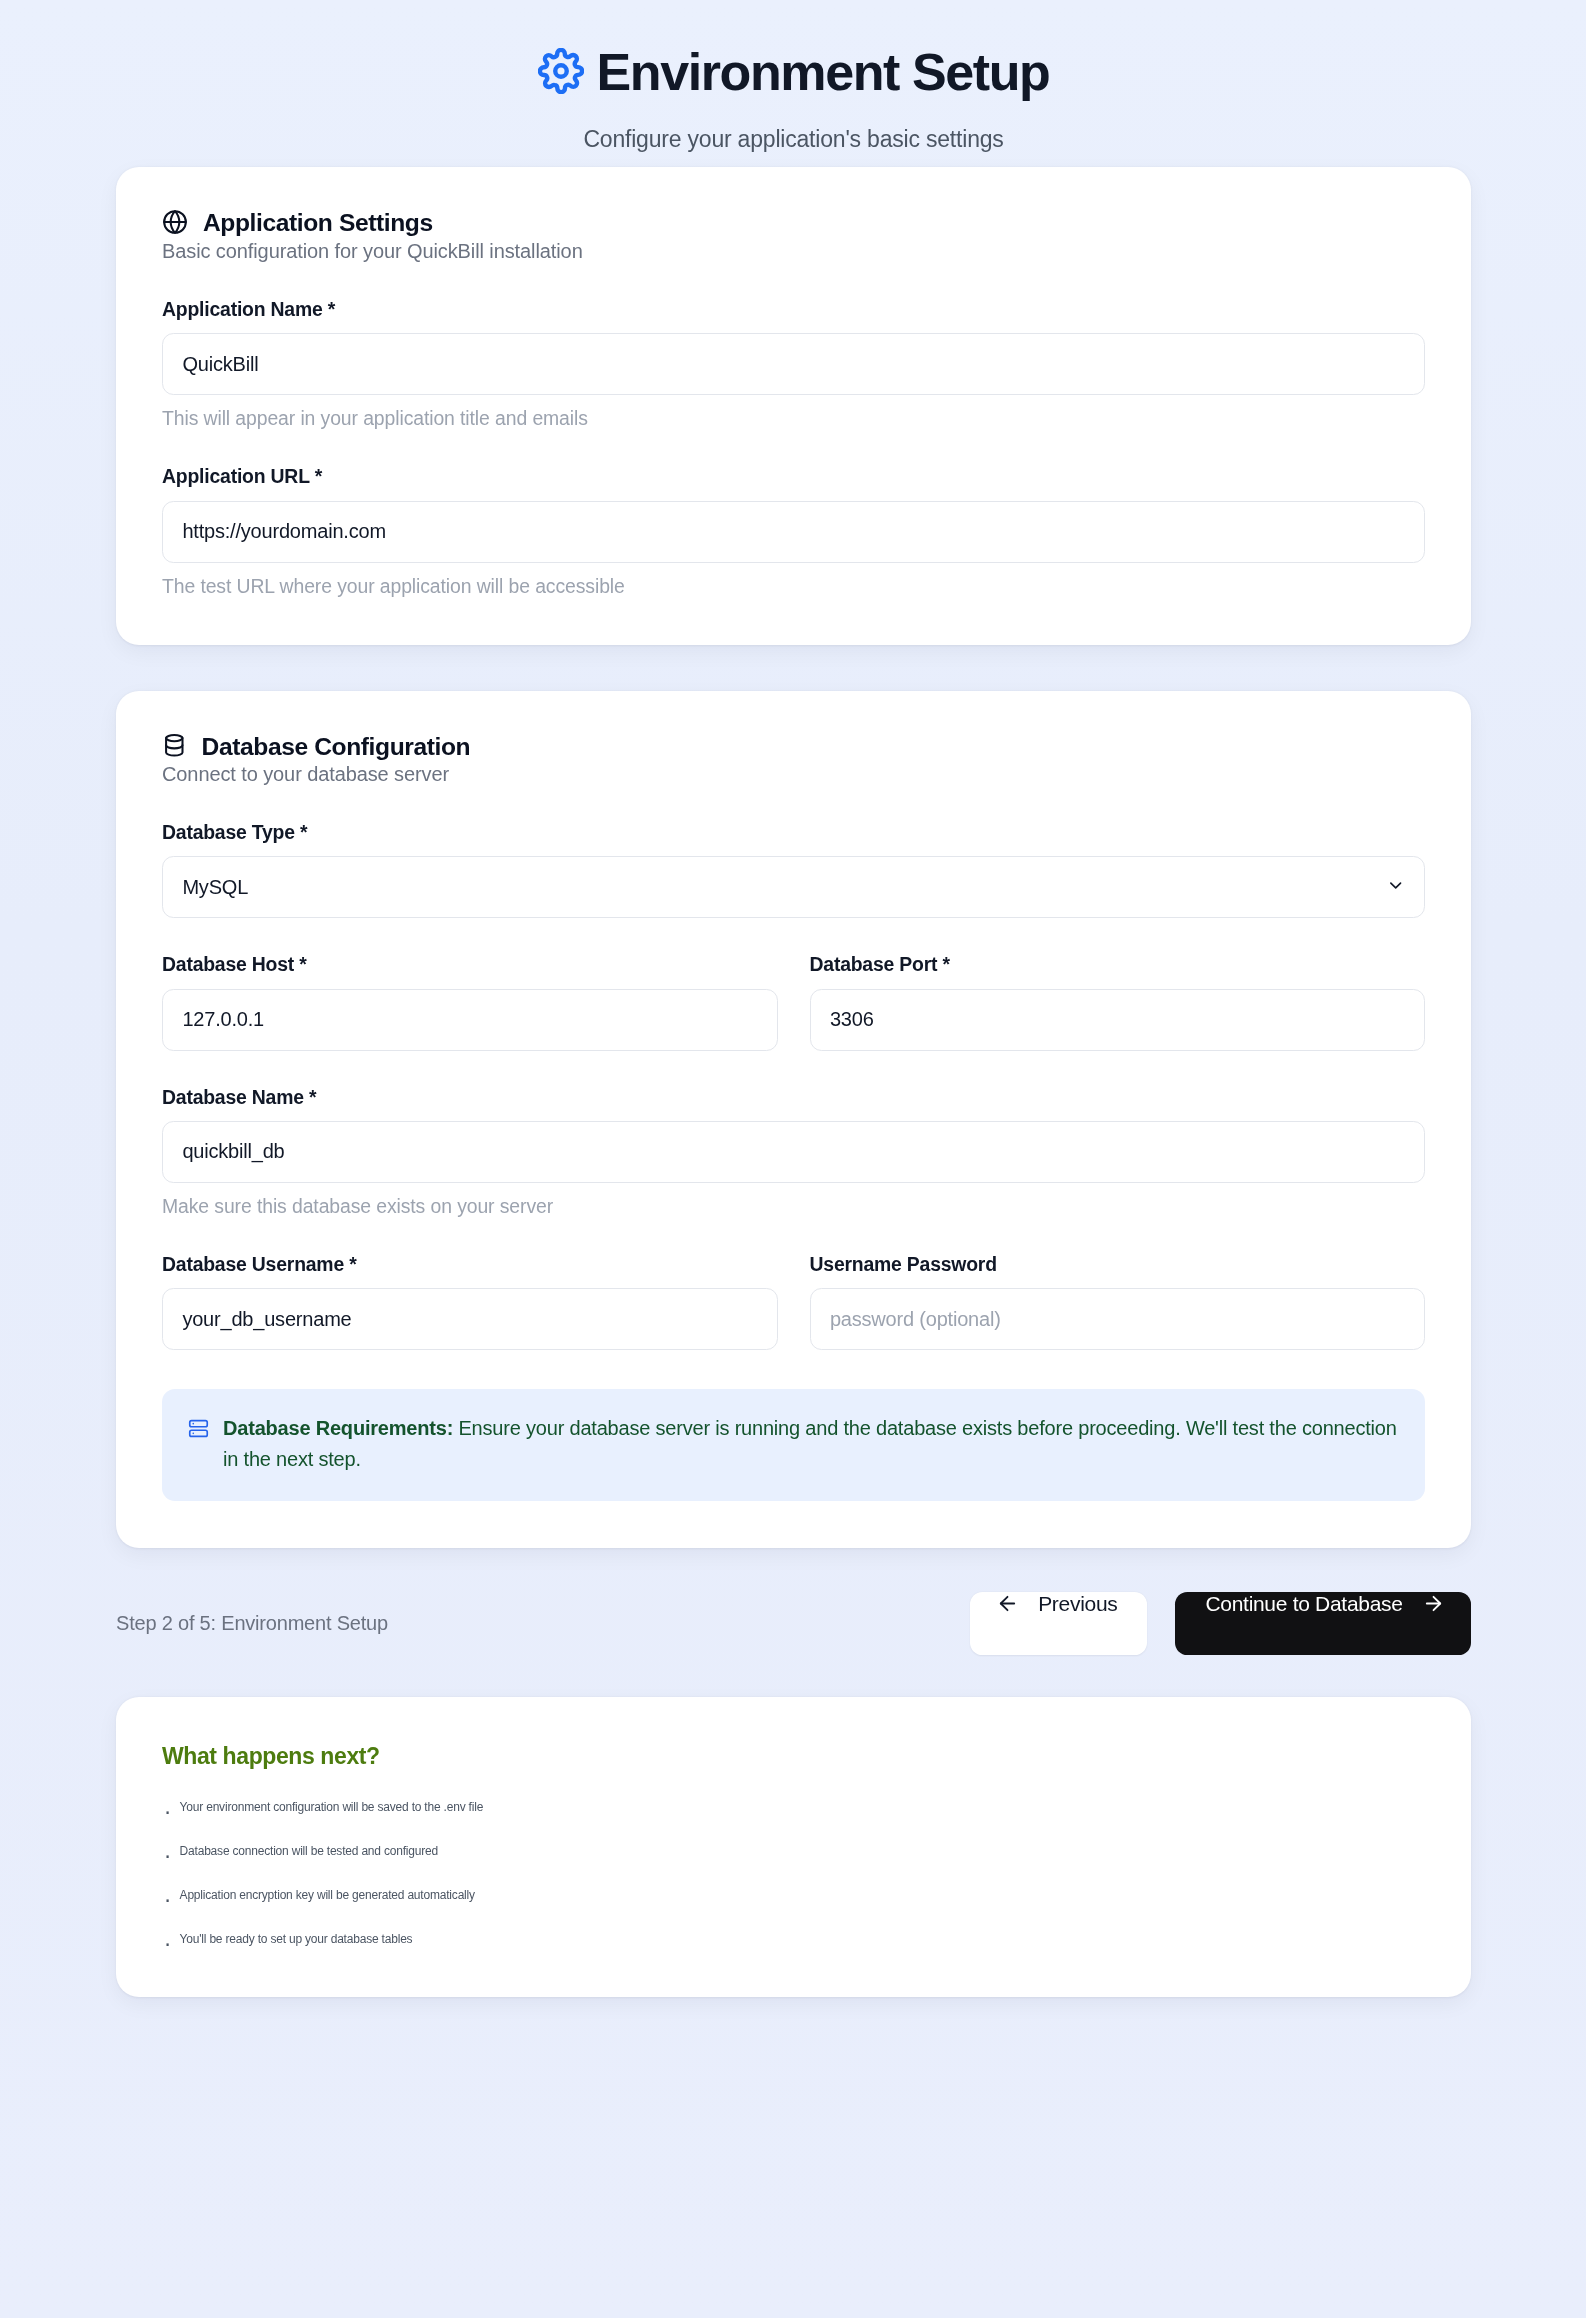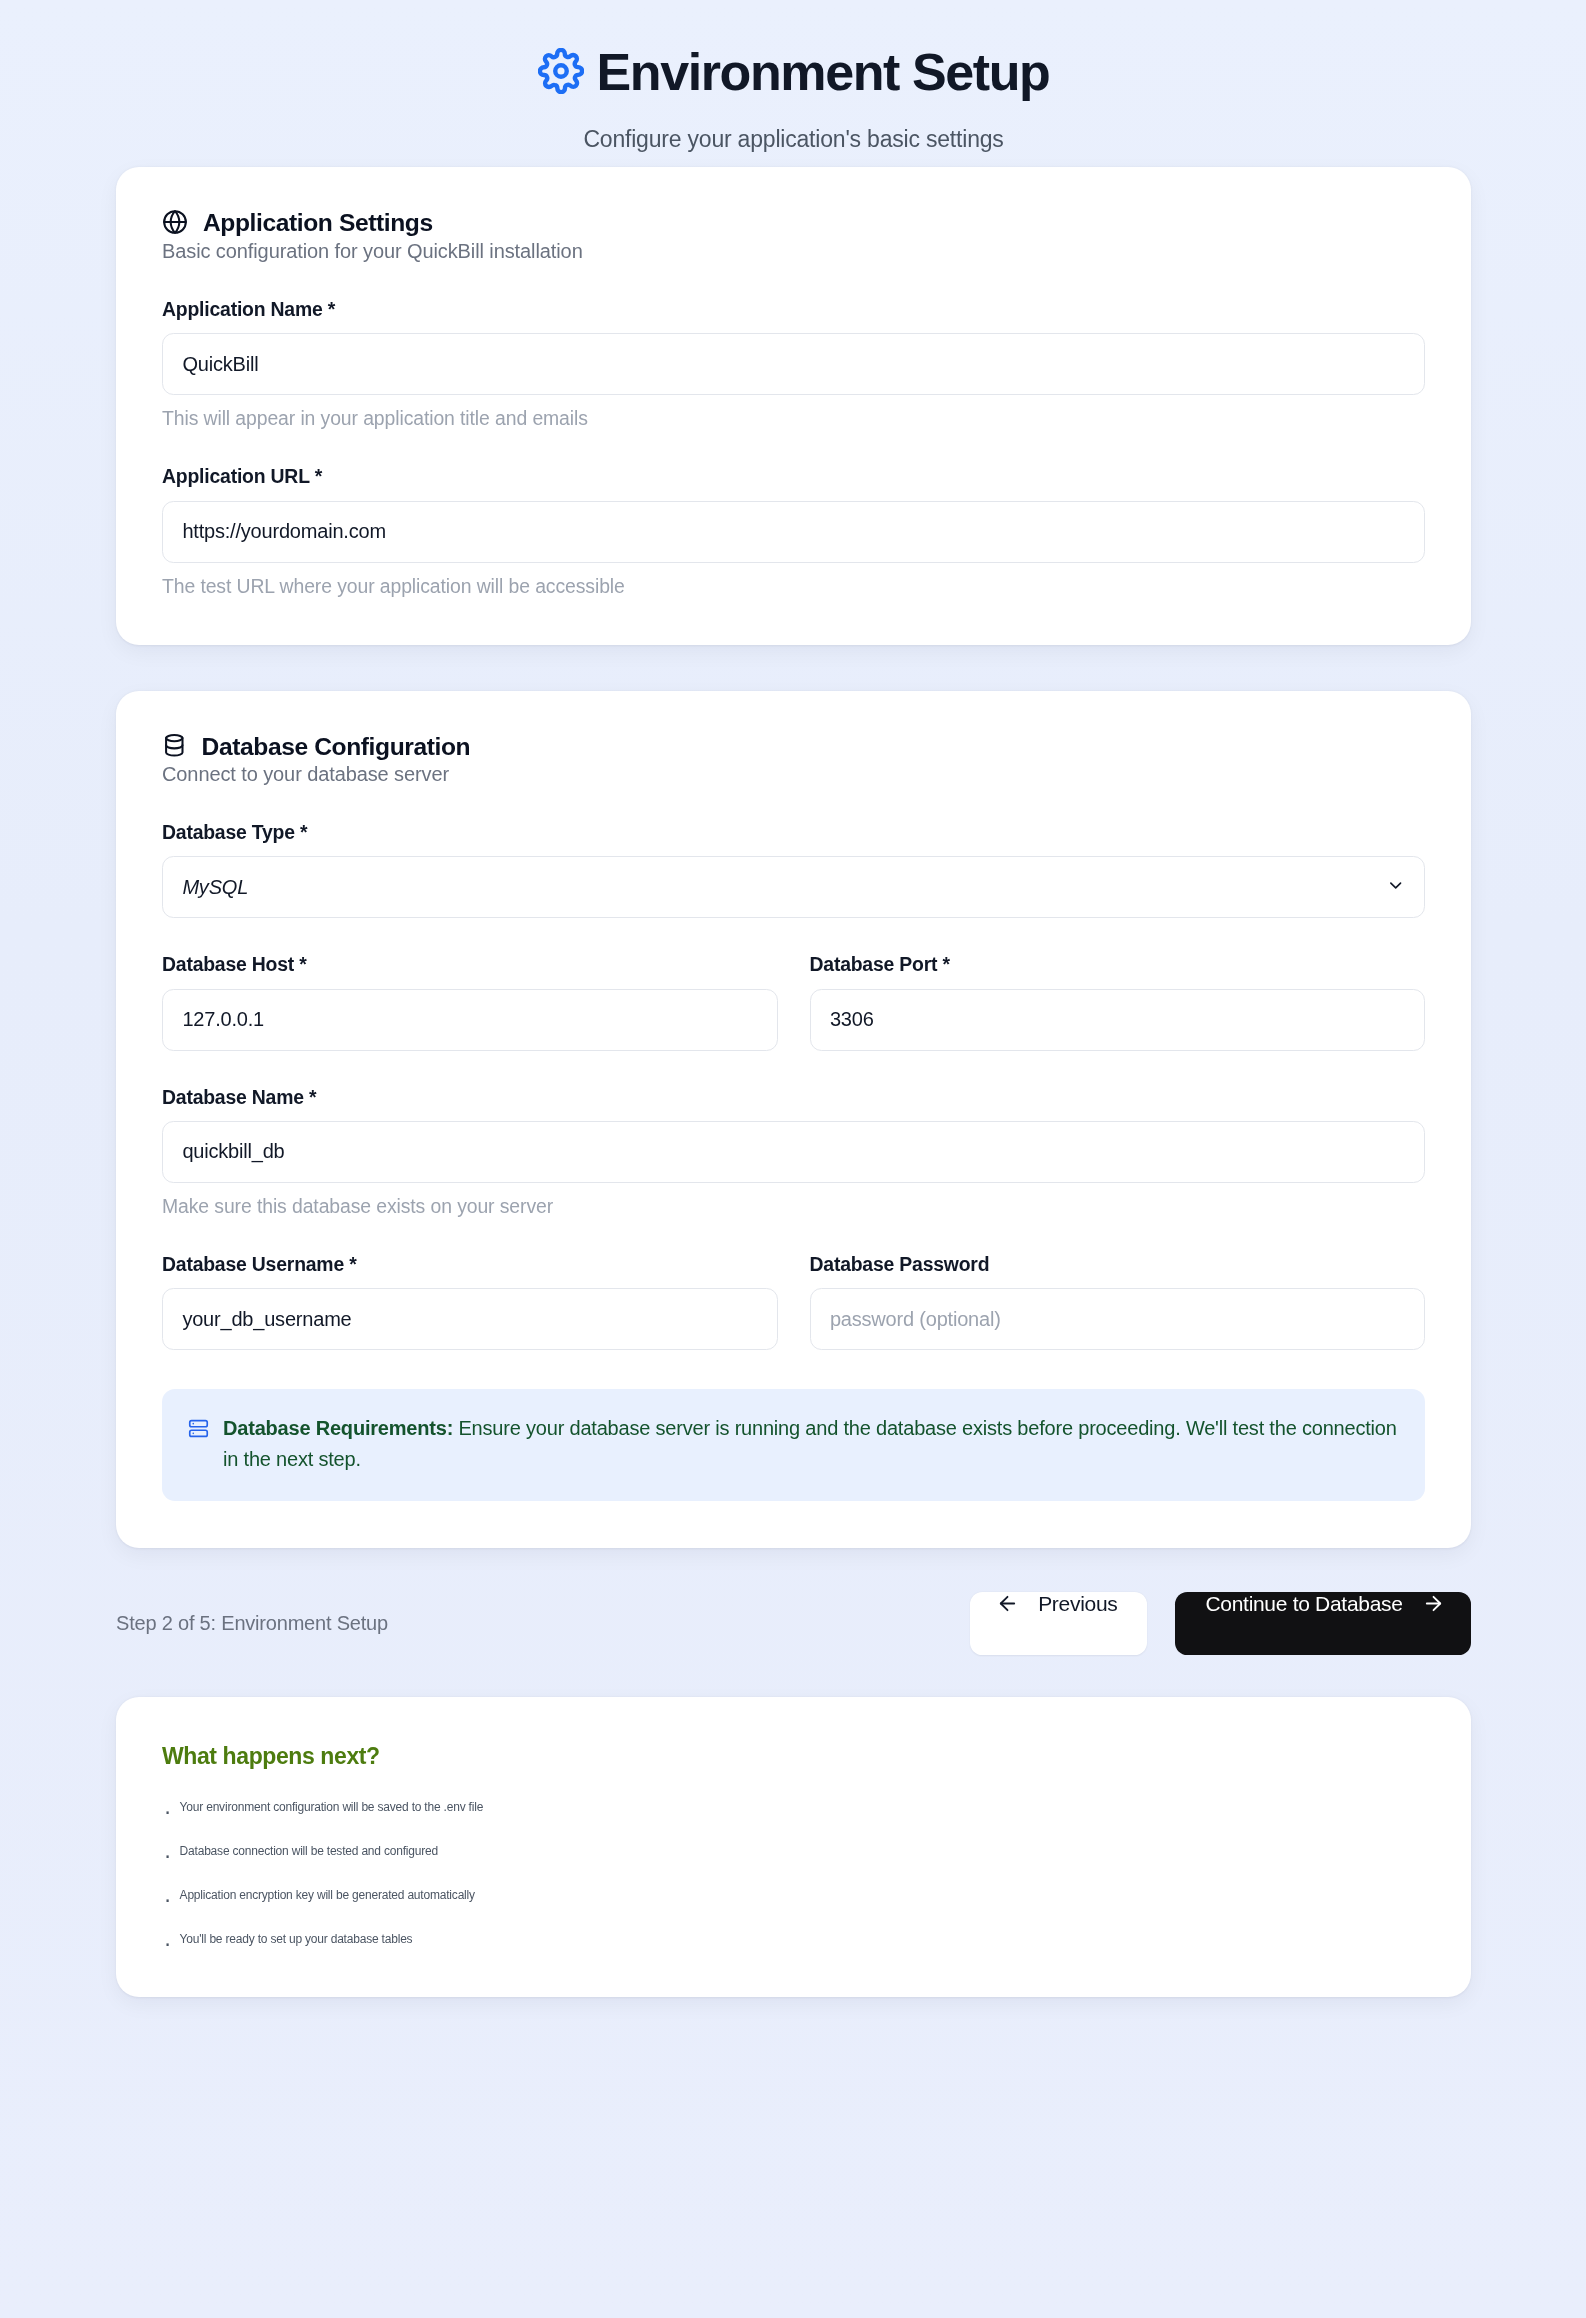--- a/index.html
+++ b/index.html
@@ -125,21 +125,20 @@
     border: 1.4px solid #e3e6ec;
     border-radius: 11.4px;
     background: #fff;
     padding: 0 49px 0 19.4px;
     font-size: 20px;
     font-family: "Liberation Sans", sans-serif;
     color: #111827;
     letter-spacing: -0.2px;
     outline: none;
     appearance: none;
-    font-style: italic;
     -webkit-appearance: none;
   }
   .chev {
     position: absolute;
     right: 19.4px;
     top: 50%;
     transform: translateY(-50%);
     pointer-events: none;
   }
 
@@ -364,21 +363,21 @@
             <label class="field-label">
               <span>Database Username</span>
               <span class="req">*</span>
             </label>
             <input class="input" type="text" value="your_db_username" style="">
           </div>
         </div>
         <div class="col">
           <div class="field">
             <label class="field-label">
-              <span>Database Password</span>
+              <span>Username Password</span>
               <span class="req"></span>
             </label>
             <input class="input" type="text" placeholder="password (optional)" style="">
           </div>
         </div>
       </div>
 
       <div class="callout">
         <span class="callout-icon">
           <svg width="21" height="21" viewBox="0 0 24 24" fill="none" stroke="#2563eb" stroke-width="1.9" stroke-linecap="round" stroke-linejoin="round">

